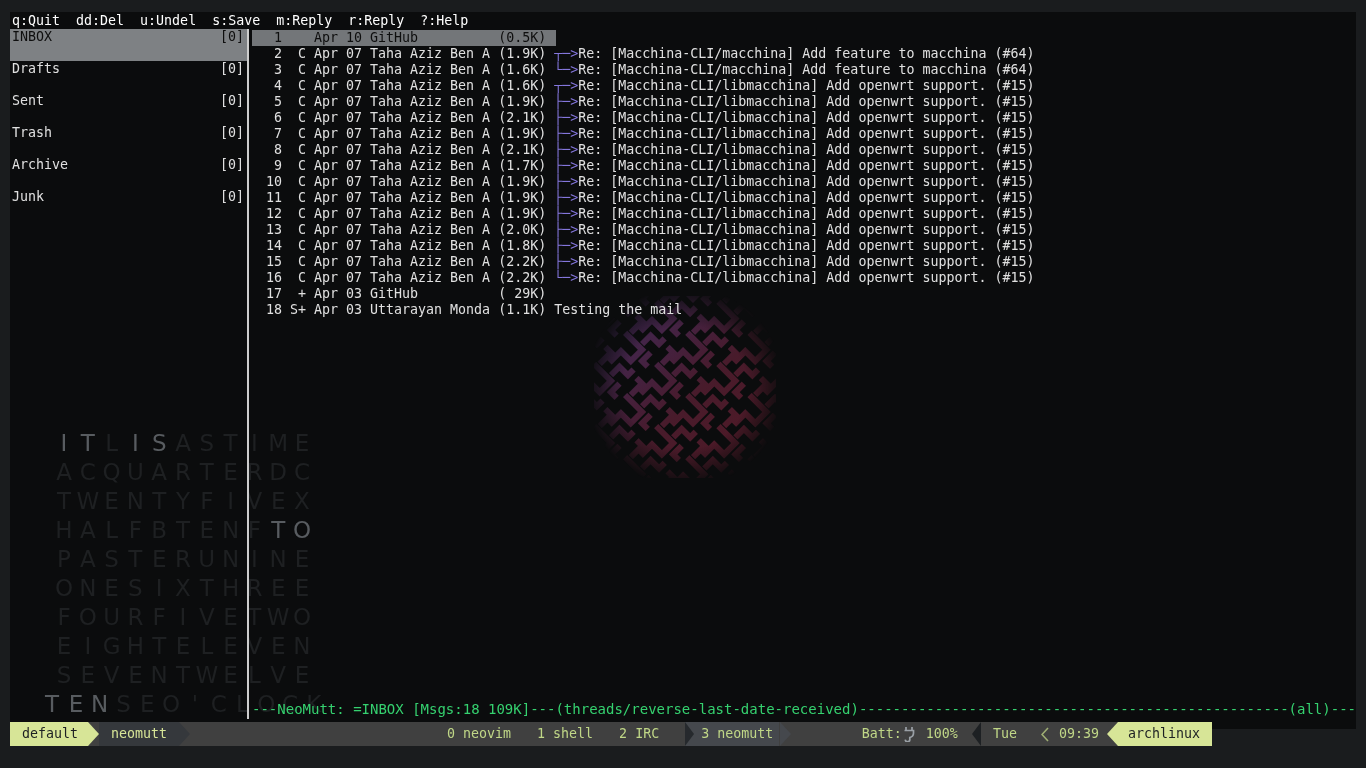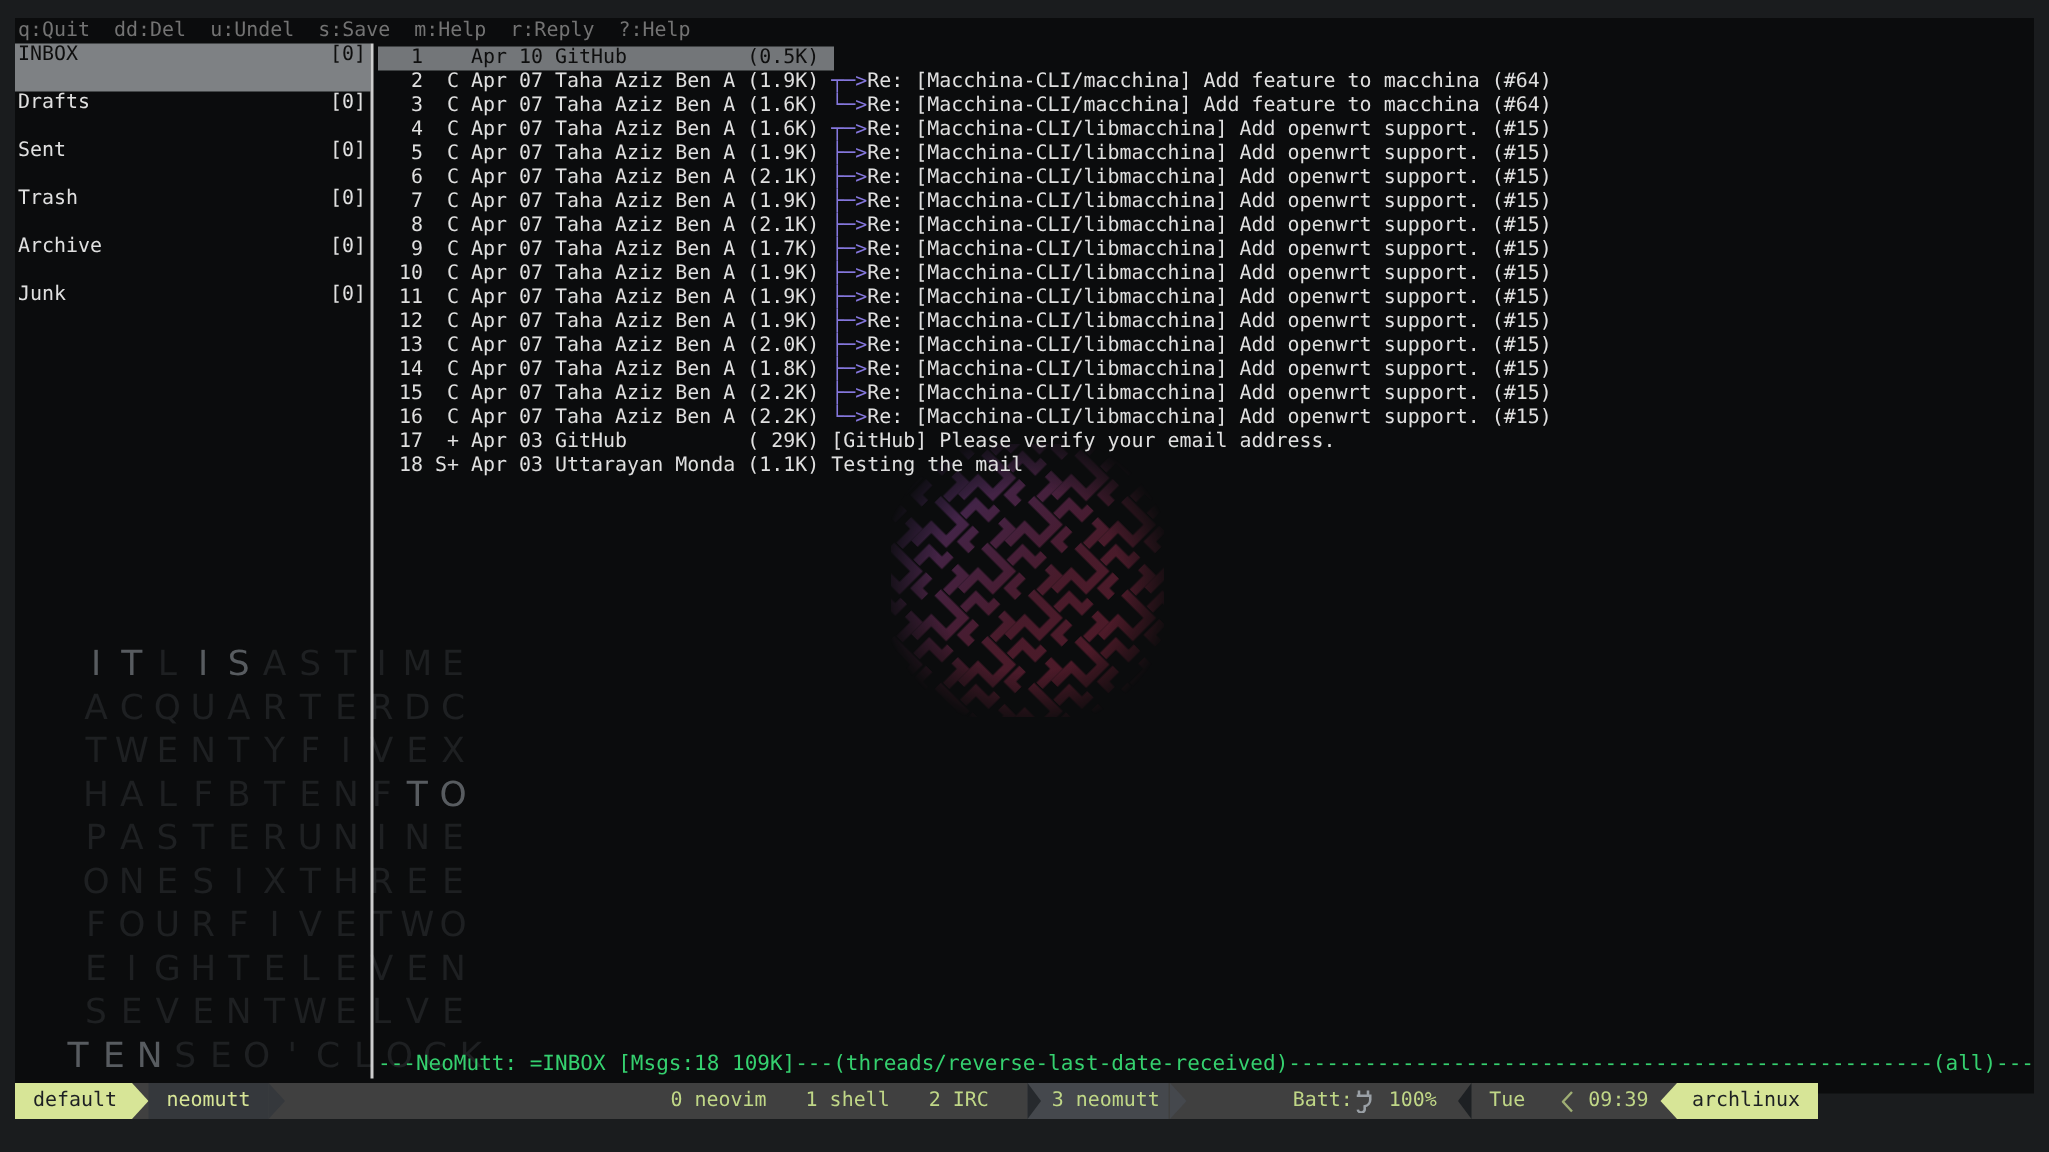--- a/index.html
+++ b/index.html
@@ -16,21 +16,21 @@
   .mono{font-size:13.3px;line-height:16px;white-space:pre;}
   
   .wordclock{position:absolute;left:30px;top:417px;width:286px;z-index:0;
     font-family:"DejaVu Sans", sans-serif;font-size:23px;font-weight:500;}
   .wc-row{height:29px;line-height:29px;text-align:center;}
   .wc-cell{display:inline-block;width:23.8px;text-align:center;color:#1e2022;}
   .wc-bright{color:#585c60;}
   
   .maze{position:absolute;left:584px;top:284px;z-index:0;}
   
-  .helpbar{position:absolute;left:2px;top:1px;display:flex;color:#737373;z-index:2;}
+  .helpbar{position:absolute;left:2px;top:1px;display:flex;color:#ffffff;z-index:2;}
   .help-item{margin-right:2ch;}
   
   .sidebar{position:absolute;left:0;top:17px;width:237px;z-index:2;}
   .sb-row{height:32px;line-height:16px;display:flex;justify-content:space-between;
     padding:0 3px 0 2px;color:#e0e0e0;font-size:13.3px;white-space:pre;}
   .sb-row.sel{background:#7e8184;color:#0e0e0e;}
   
   .divider{position:absolute;left:237px;top:17px;width:2px;height:690px;background:#cdcdcd;z-index:3;}
   
   .maillist{position:absolute;left:242px;top:17px;z-index:2;}
@@ -142,21 +142,21 @@
           <rect width="182" height="182" fill="url(#fret)"></rect>
         </mask>
     </defs>
     <g mask="url(#fade)">
       <rect width="182" height="182" fill="url(#pg)" mask="url(#mz)" opacity="0.9"></rect>
     </g>
   </svg>
 
   <div class="helpbar mono">
     
-  <span class="help-item">q:Quit</span><span class="help-item">dd:Del</span><span class="help-item">u:Undel</span><span class="help-item">s:Save</span><span class="help-item">m:Help</span><span class="help-item">r:Reply</span><span class="help-item">?:Help</span></div>
+  <span class="help-item">q:Quit</span><span class="help-item">dd:Del</span><span class="help-item">u:Undel</span><span class="help-item">s:Save</span><span class="help-item">m:Reply</span><span class="help-item">r:Reply</span><span class="help-item">?:Help</span></div>
 
   <div class="sidebar">
 
   <div class="sb-row sel">
         <span class="sb-name">INBOX</span>
         <span class="sb-count">[0]</span>
       </div>
       <div class="sb-row">
         <span class="sb-name">Drafts</span>
         <span class="sb-count">[0]</span>
@@ -225,21 +225,21 @@
       <div class="mrow">
         <span class="rowline"><span class="c-num">14</span><span class="c-flags">C</span><span class="c-date">Apr 07</span><span class="c-from">Taha Aziz Ben A</span><span class="c-size">(1.8K)</span><span class="c-tree">├─&gt;</span><span class="c-subj">Re: [Macchina-CLI/libmacchina] Add openwrt support. (#15)</span></span>
       </div>
       <div class="mrow">
         <span class="rowline"><span class="c-num">15</span><span class="c-flags">C</span><span class="c-date">Apr 07</span><span class="c-from">Taha Aziz Ben A</span><span class="c-size">(2.2K)</span><span class="c-tree">├─&gt;</span><span class="c-subj">Re: [Macchina-CLI/libmacchina] Add openwrt support. (#15)</span></span>
       </div>
       <div class="mrow">
         <span class="rowline"><span class="c-num">16</span><span class="c-flags">C</span><span class="c-date">Apr 07</span><span class="c-from">Taha Aziz Ben A</span><span class="c-size">(2.2K)</span><span class="c-tree">└─&gt;</span><span class="c-subj">Re: [Macchina-CLI/libmacchina] Add openwrt support. (#15)</span></span>
       </div>
       <div class="mrow">
-        <span class="rowline"><span class="c-num">17</span><span class="c-flags">+</span><span class="c-date">Apr 03</span><span class="c-from">GitHub</span><span class="c-size">( 29K)</span><span class="c-tree"></span><span class="c-subj">[GitHub] Please verify your email address.</span></span>
+        <span class="rowline"><span class="c-num">17</span><span class="c-flags">+</span><span class="c-date">Apr 03</span><span class="c-from">GitHub</span><span class="c-size">( 29K)</span><span class="c-tree"></span></span>
       </div>
       <div class="mrow">
         <span class="rowline"><span class="c-num">18</span><span class="c-flags">S+</span><span class="c-date">Apr 03</span><span class="c-from">Uttarayan Monda</span><span class="c-size">(1.1K)</span><span class="c-tree"></span><span class="c-subj">Testing the mail</span></span>
       </div>
     </div>
 
   <div class="statusbar">
     <span>---NeoMutt: =INBOX [Msgs:18 109K]---(threads/reverse-last-date-received)</span>
     <span class="st-fill">------------------------------------------------------------------------------------------------------------------------------------------------------</span>
     <span>(all)---</span>

